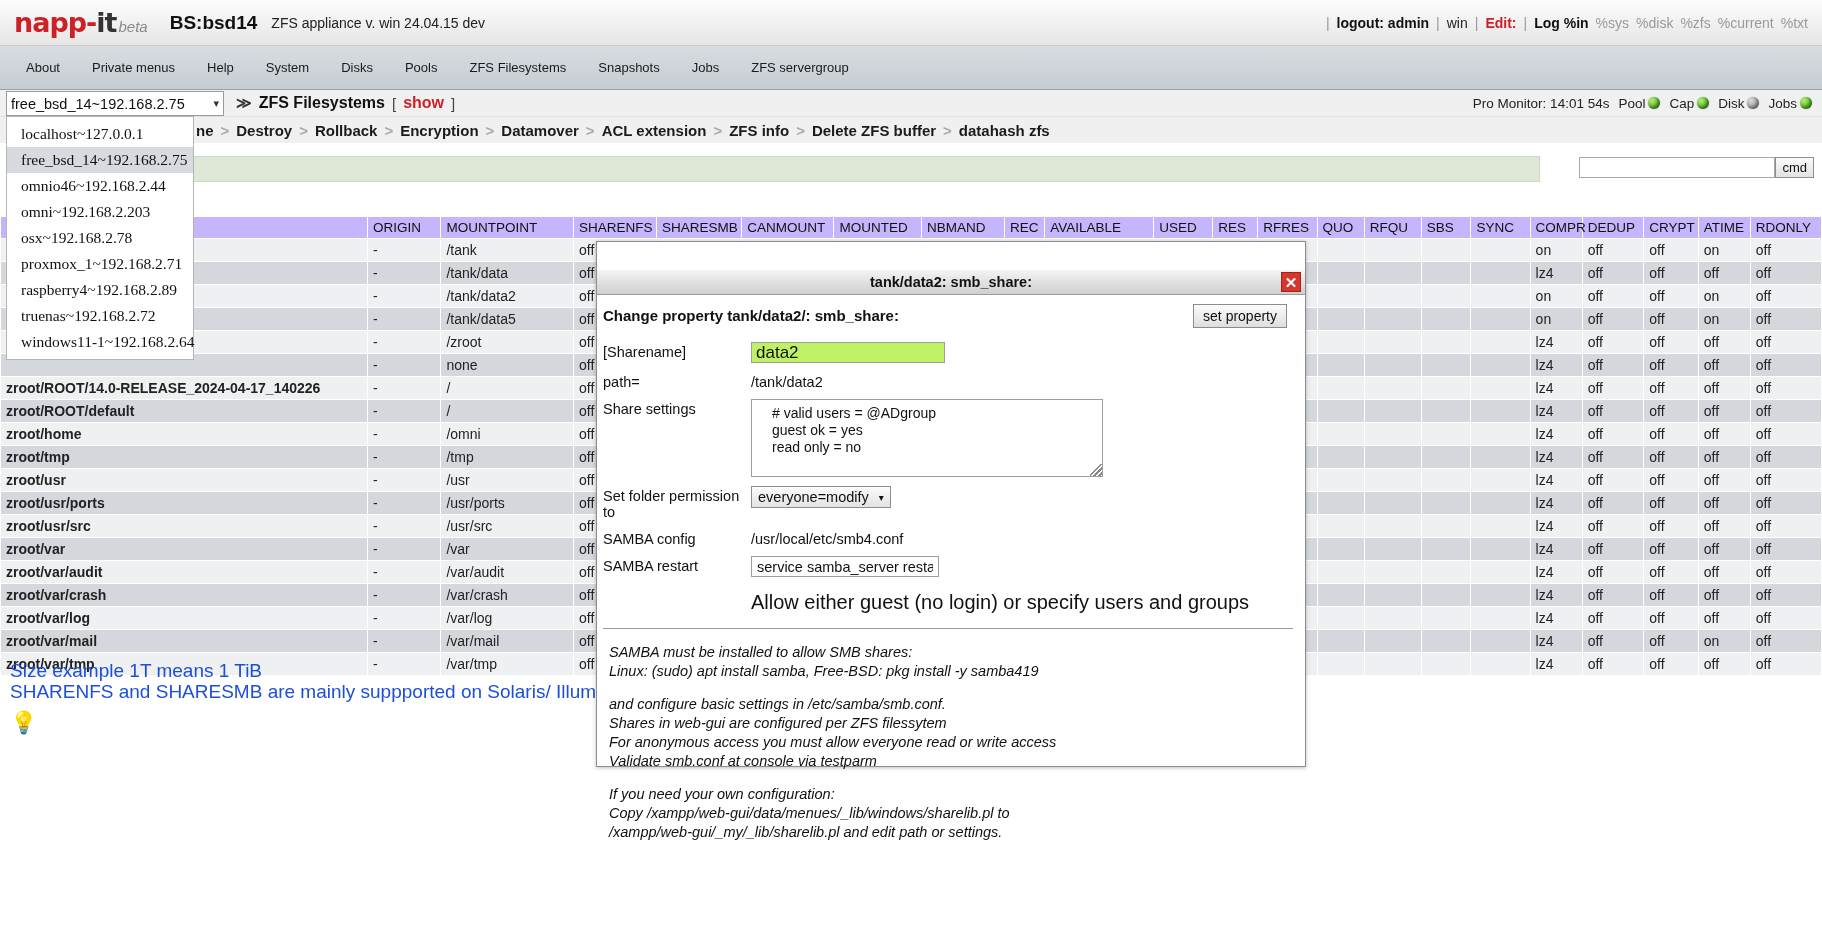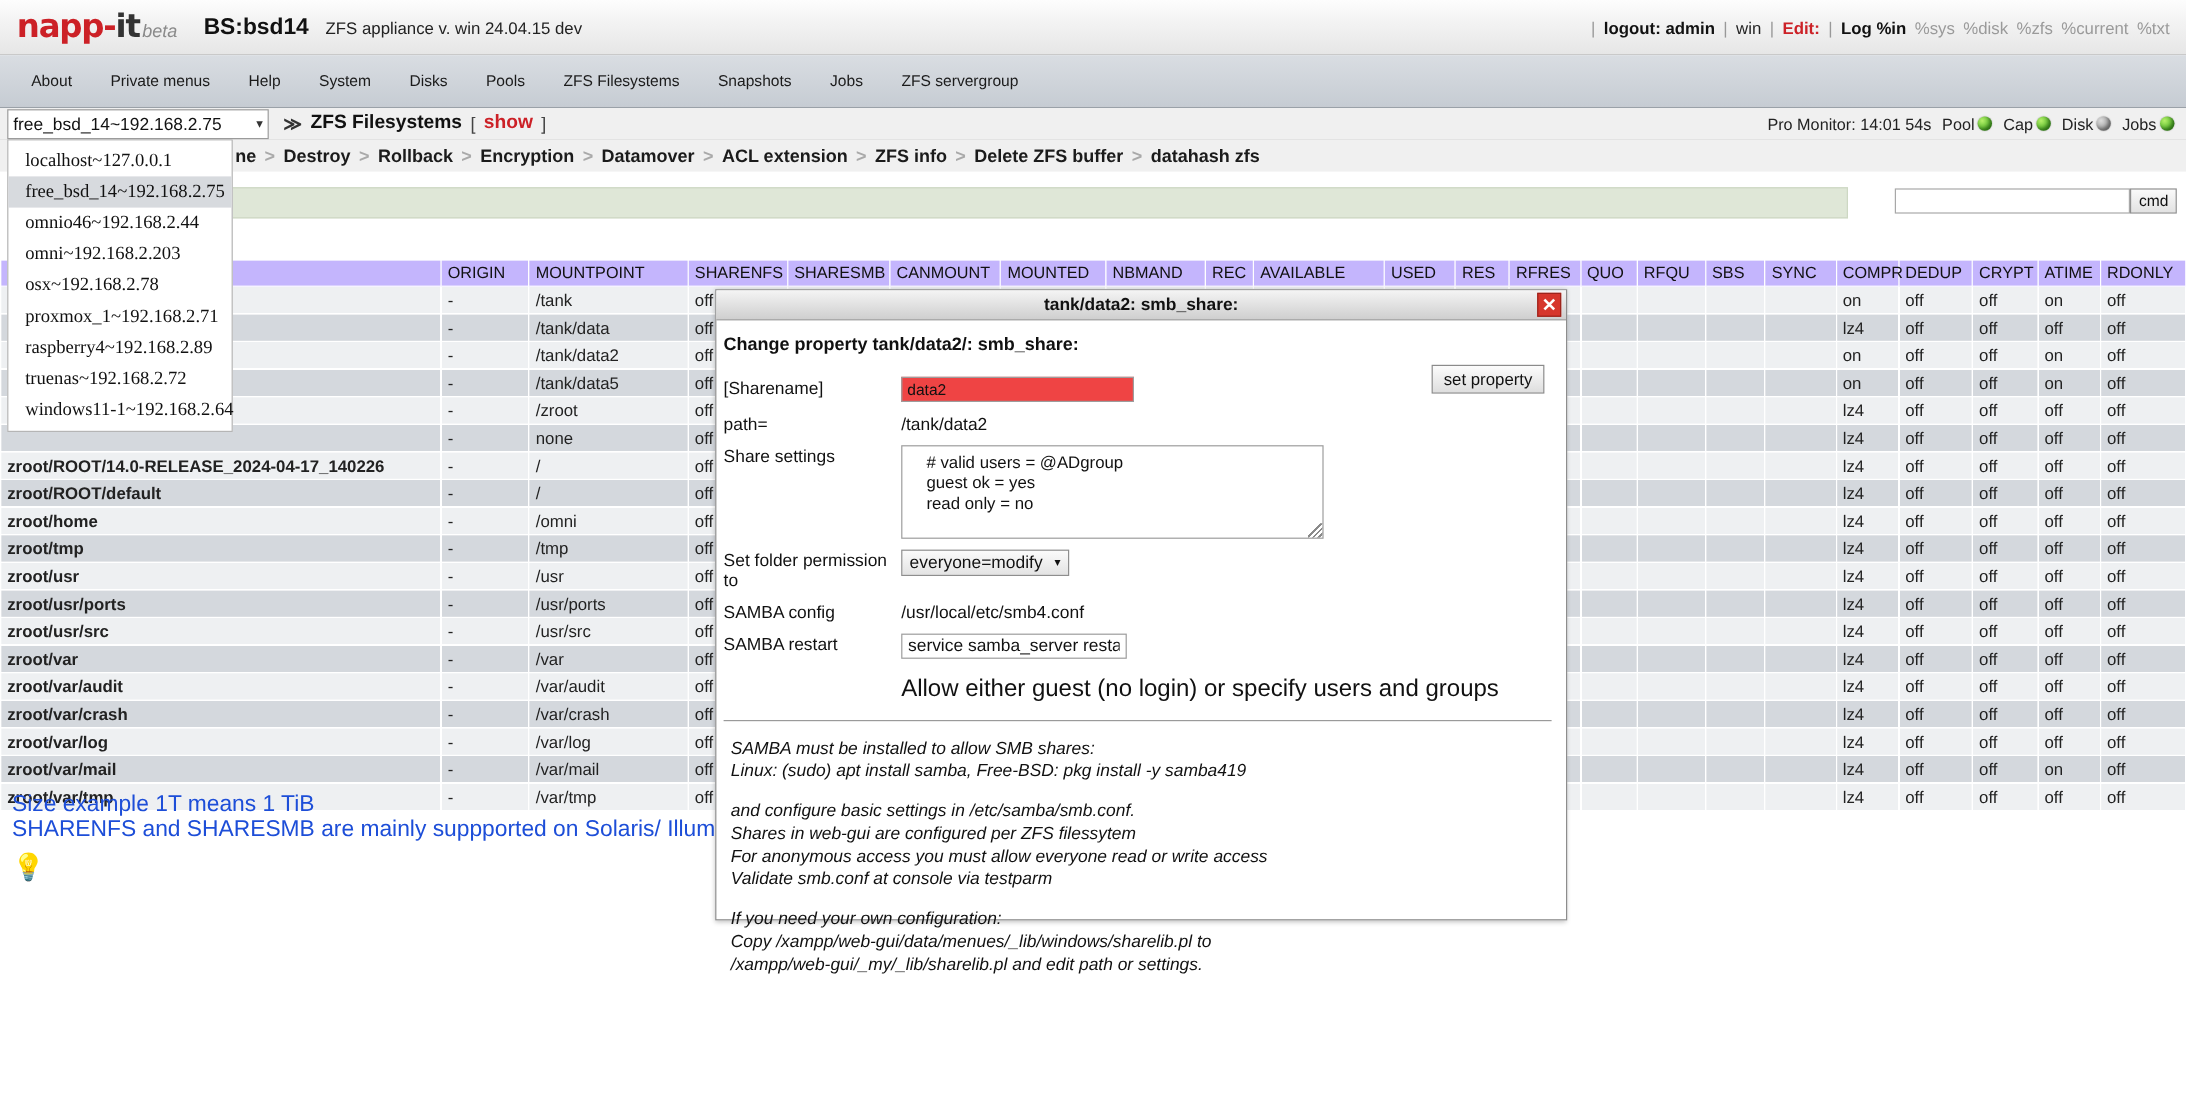--- a/index.html
+++ b/index.html
@@ -138,36 +138,36 @@
   
   #dialog {
     position:absolute; left:596px; top:241px; width:710px; height:526px;
     background:#ffffff; border:1px solid #8d8d8d; z-index:90;
     box-shadow:0 1px 4px rgba(0,0,0,.25);
   }
   #dlg-title {
     height:25px; background:linear-gradient(180deg,#f4f4f4,#cfcfcf);
     border-bottom:1px solid #9a9a9a;
     display:flex; align-items:center; justify-content:center;
-    font-size:14.5px; font-weight:bold; color:#111; position:relative;
+    font-size:14.5px; font-weight:bold; color:#111; position:relative;margin-top:28px;
   }
   #dlg-close {
     position:absolute; right:4px; top:2px; width:20px; height:20px;
     background:#d6362c; color:#fff; border:1px solid #9c241c;
     display:flex; align-items:center; justify-content:center;
     font-size:15px; font-weight:bold; cursor:pointer; line-height:1;
   }
   #dlg-body { padding:10px 12px 0 6px; }
   #dlg-heading { font-size:15px; font-weight:bold; color:#111; margin:2px 0 18px 0; }
   .frow { display:flex; align-items:flex-start; margin-bottom:9px; }
   .flabel { width:148px; font-size:14.5px; color:#111; padding-top:2px; }
   .fvalue { font-size:14.5px; color:#111; padding-top:2px; }
   #sharename-input {
-    width:194px; height:21px; border:1px solid #9d9d9d; background:#ef4444;
-    font-size:13px; padding:0 4px; color:#111; font-family:"Liberation Sans", sans-serif;
+    width:194px; height:21px; border:1px solid #9d9d9d; background:#bef264;
+    font-size:17px; padding:0 4px; color:#111; font-family:"Liberation Sans", sans-serif;
   }
   #sharesettings-box {
     width:352px; height:78px; border:1px solid #9d9d9d; background:#fff;
     font-size:14px; color:#111; padding:5px 20px; line-height:17px;
     position:relative; overflow:hidden; resize:none;
     font-family:"Liberation Sans", sans-serif;
   }
   #resize-grip {
     position:absolute; right:1px; bottom:1px; width:12px; height:12px;
     background:

